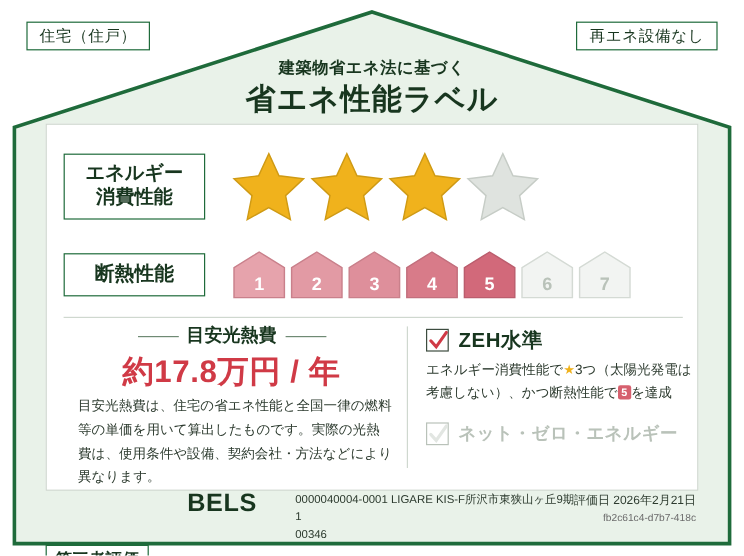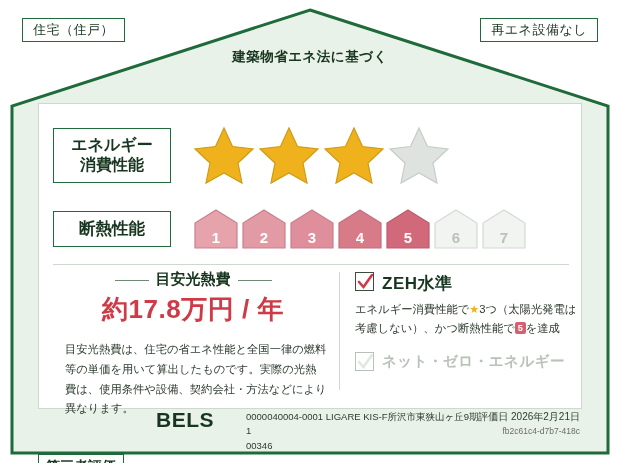--- a/index.html
+++ b/index.html
@@ -152,31 +152,31 @@
     position: absolute;
     left: 14px; top: 188px; width: 280px;
     text-align: center;
     color: #d03a46;
     font-weight: bold;
     font-size: 26px;
     letter-spacing: 0.5px;
   }
   .cost-note {
     position: absolute;
-    left: 26px; top: 236px; width: 262px;
+    left: 26px; top: 226px; width: 262px;
     color: #2d3b2f;
     font-size: 11.3px;
     line-height: 1.75;
   }
 
   
   .zeh-row {
     position: absolute;
     left: 316px; top: 168px;
-    display: flex; gap: 8px;
+    display: flex; align-items: center; gap: 8px;
   }
   .chk {
     width: 19px; height: 19px;
     border: 1.6px solid #3c4c3f;
     background: #fff;
     position: relative;
   }
   .chk svg { position: absolute; left: 1px; top: 0px; }
   .zeh-label {
     color: #18361f;
@@ -272,20 +272,21 @@
 
   <svg class="house-outline" viewBox="0 0 604 447" width="604" height="447">
     <path d="M302,2 L600,98 L600,445 L4,445 L4,98 Z" fill="#e9f2e9" stroke="#1f6b3b" stroke-width="3"></path>
     <path d="M302,2 L600,98 L600,445 L4,445 L4,98 Z" fill="none" stroke="#1f6b3b" stroke-width="1" transform="translate(0,0)"></path>
   </svg>
 
   <div class="tag" id="tag-left">住宅（住戸）</div>
   <div class="tag" id="tag-right">再エネ設備なし</div>
 
   <div class="title-sub">建築物省エネ法に基づく</div>
+  <div class="title-main">省エネ性能ラベル</div>
 
   <div class="card">
 
     <div class="row row-energy">
       <div class="row-label two-line">
         <span>エネルギー</span><br>
         <span>消費性能</span>
       </div>
       <div class="stars">
         <svg class="star" width="62" height="60" viewBox="0 0 62 60">

